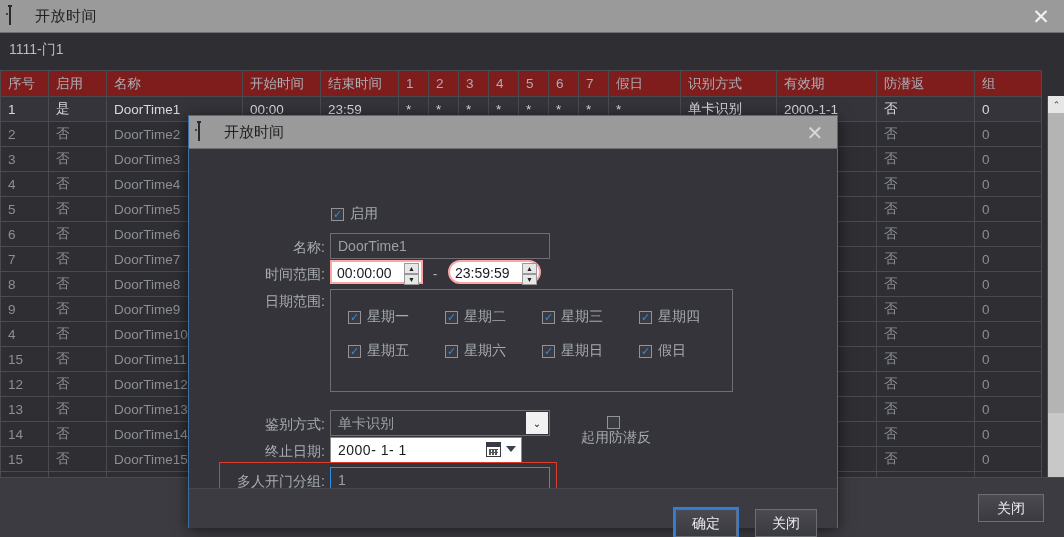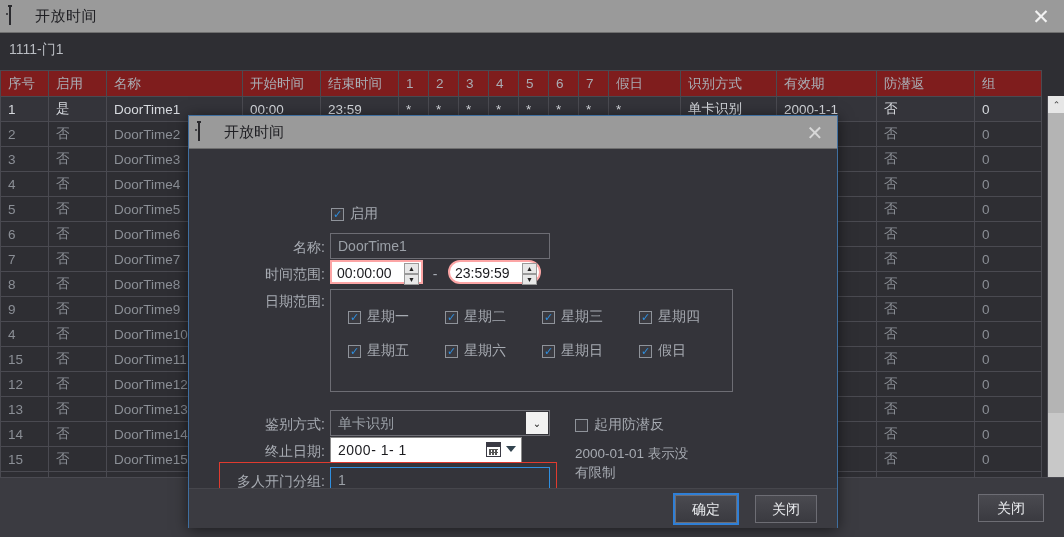--- a/index.html
+++ b/index.html
@@ -94,21 +94,21 @@
   .modal .m-close {
     position: absolute; right: 0; top: 0; width: 44px; height: 33px;
     display: flex; align-items: center; justify-content: center;
     color: #d8d8d8; font-size: 20px; font-weight: 300;
   }
   .modal .body { position: relative; height: 339px; background: #34343a; }
   .modal .footer {
     height: 40px; background: #3b3b41; border-top: 1px solid #46464c;
     position: relative;
   }
-  .modal .footer .btn { position: absolute; top: 6px; min-width: 60px; }
+  .modal .footer .btn { position: absolute; top: 20px; min-width: 60px; }
   .modal .footer .btn.ok { right: 100px; }
   .modal .footer .btn.close { right: 20px; }
 
   .lbl { color: #a7abb2; font-size: 14px; position: absolute; text-align: right; }
 
   .inp-dark {
     position: absolute; background: #34343a; border: 1px solid #6d6d74;
     color: #9ba0a7; font-size: 14px; padding: 0 7px; height: 26px;
     line-height: 24px; font-family: inherit;
   }
@@ -618,33 +618,32 @@
             <span class="txt">假日</span>
           </div>
         </div>
 
       <span class="lbl" style="left:48px; top:267px; width:88px;">鉴别方式:</span>
       <div class="sel-dd" style="left:141px; top:261px; width:220px;">
         <div class="val">单卡识别</div>
         <div class="arrow">⌄</div>
       </div>
 
-      <div class="chk" style="left:386px; top:267px;">
+      <div class="chk" style="left:386px; top:267px;flex-direction:column;">
         <span class="box"></span>
         <span class="txt">起用防潜反</span>
       </div>
 
       <span class="lbl" style="left:48px; top:294px; width:88px;">终止日期:</span>
       <div class="date-f" style="left:141px; top:288px; width:192px;">
         <div class="val">2000-  1-  1</div>
         <span class="cal"></span>
         <span class="ddarrow"></span>
       </div>
 
-      <div class="hint" style="left:386px; top:295px;">2000-01-01 表示没有限制</div>
 
       <span class="lbl" style="left:34px; top:324px; width:102px;">多人开门分组:</span>
       <div class="inp-dark" style="left:141px; top:318px; width:220px; border-color:#2f8fe0;">1</div>
 
       <div class="redbox" style="left:30px; top:313px; width:338px; height:36px;"></div>
     </div>
 
     <div class="footer">
       <button class="btn ok focus">确定</button>
       <button class="btn close">关闭</button>

